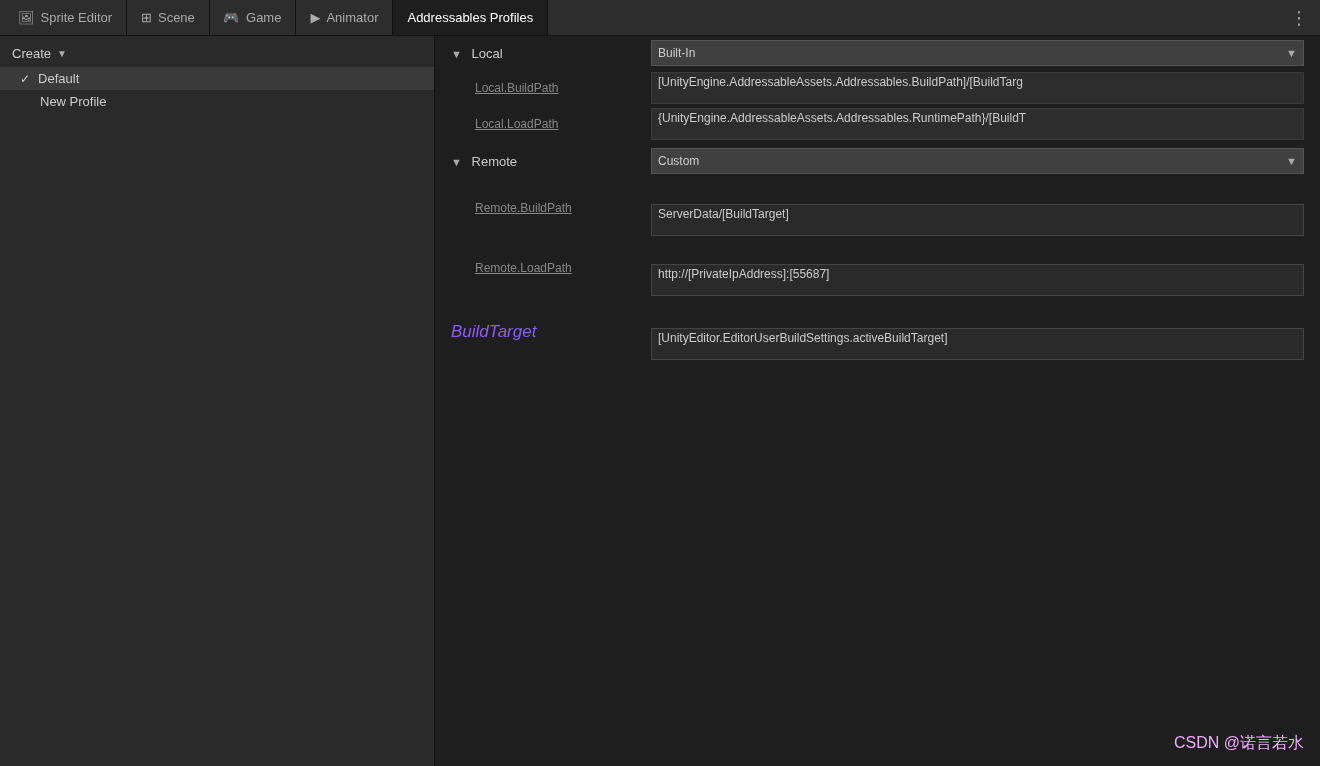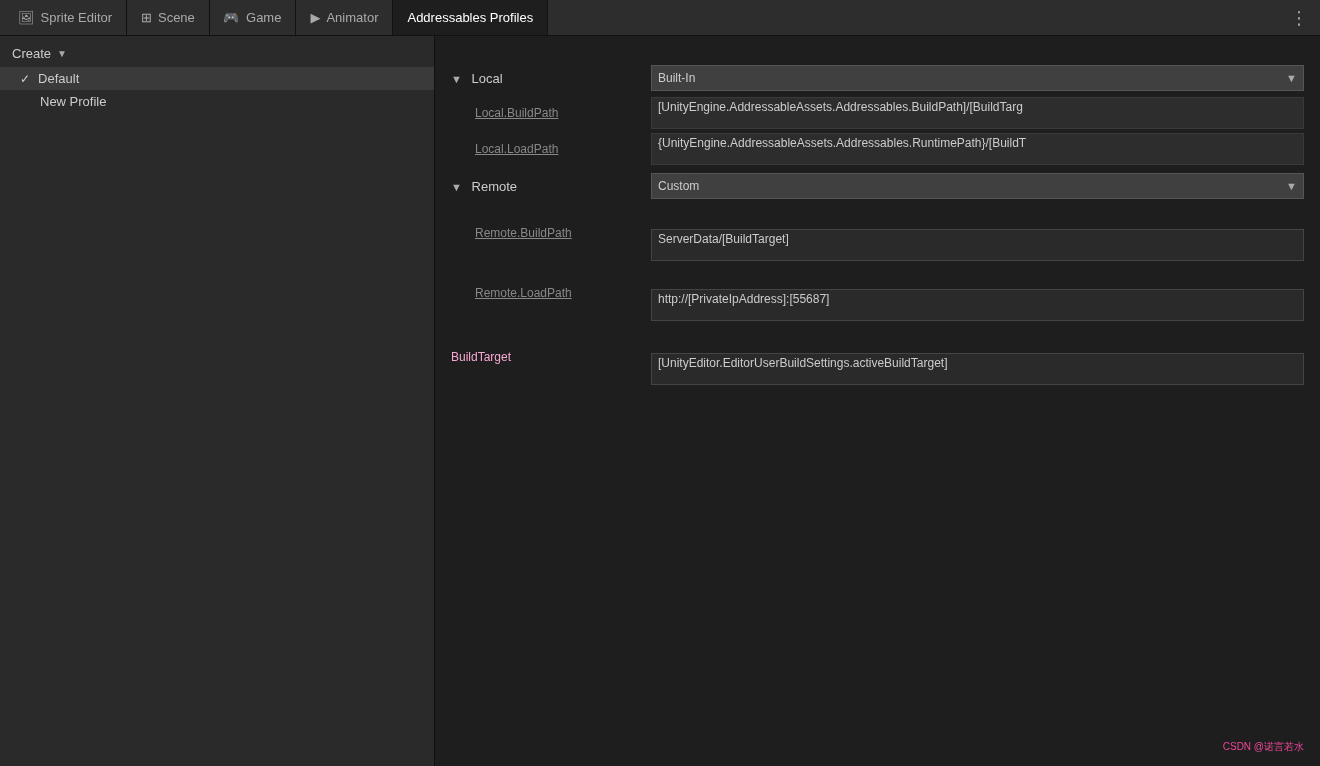--- a/index.html
+++ b/index.html
@@ -92,21 +92,21 @@
     .sidebar-item .checkmark {
       margin-right: 8px;
       color: #ccc;
       font-size: 12px;
     }
 
     
     .content-panel {
       flex: 1;
       background: #1e1e1e;
-      padding: 29px 16px;
+      padding: 4px 16px;
     }
 
     
     .section {
       margin-bottom: 8px;
     }
     .section-arrow {
       font-size: 11px;
       color: #aaa;
     }
@@ -176,32 +176,33 @@
 
     
     .build-target-row {
       display: flex;
       align-items: center;
       margin-bottom: 4px;
       min-height: 26px;
     }
     .build-target-label {
       width: 200px;
-      color: #f9a8d4;
-      font-size: 12px;
+      color: #8b5cf6;
+      font-size: 17px;
       flex-shrink: 0;
+      font-style: italic;
     }
 
     
     .watermark {
       position: absolute;
       bottom: 12px;
       right: 16px;
-      color: #ec4899;
-      font-size: 10px;
+      color: #f0abfc;
+      font-size: 16px;
     }
   </style>
 </head>
 <body>
 
 <div class="tab-bar">
   <div class="tab-item">
     <span class="tab-icon">🖼</span>
     <span>Sprite Editor</span>
   </div>

